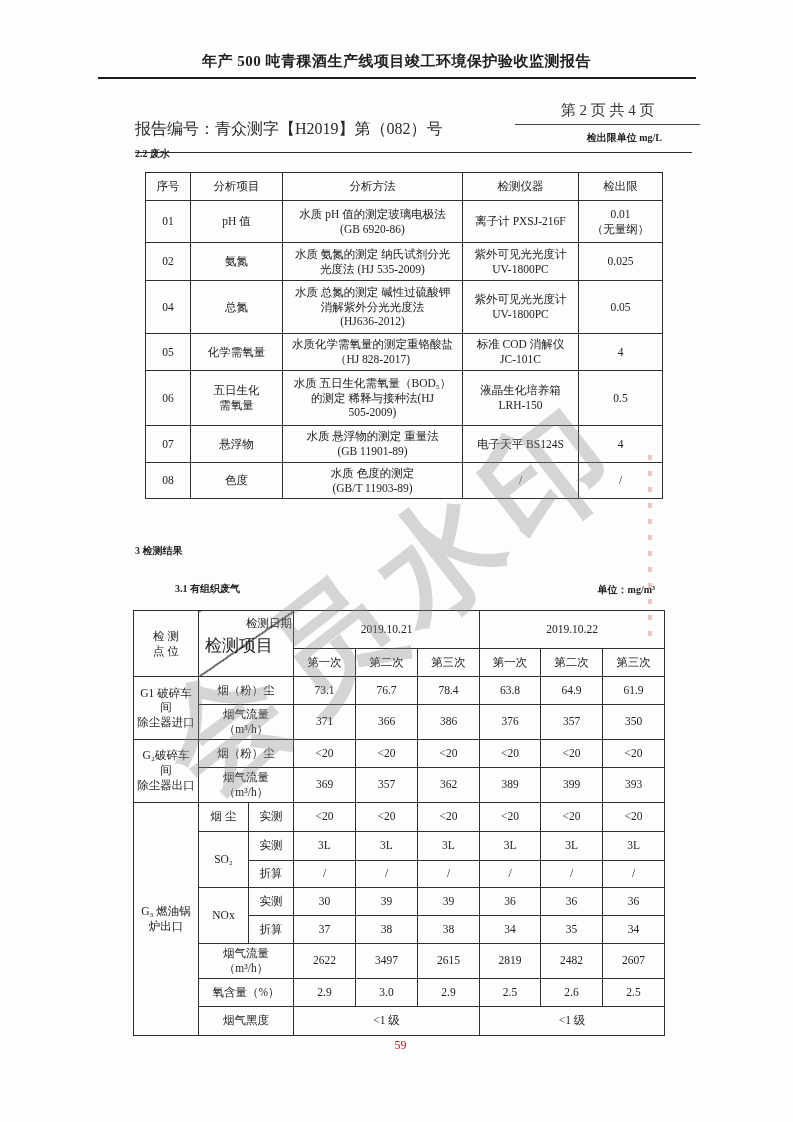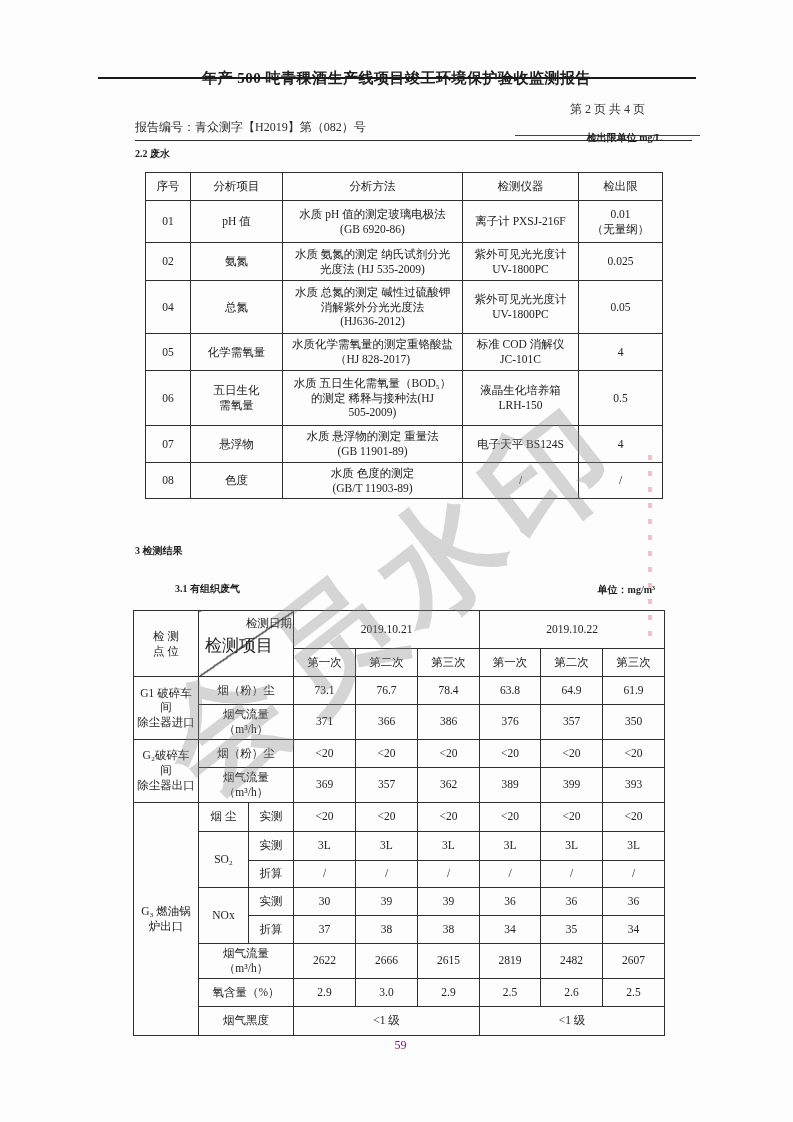--- a/index.html
+++ b/index.html
@@ -10,35 +10,34 @@
     margin: 0 auto;
     background: #fdfdfd;
     font-family: "Liberation Serif", serif;
     color: #1f1f1f;
     overflow: hidden;
   }
   .doc-title {
     position: absolute; top: 52px; left: 0; right: 0;
     text-align: center; font-size: 15px; font-weight: 600;
     letter-spacing: 0.5px;
-    margin-top: 17px;
   }
   .title-rule {
     position: absolute; top: 77px; left: 98px; width: 598px;
     border-top: 2px solid #1b1b1b;
   }
   .page-indicator {
     position: absolute; top: 101px; left: 515px; width: 185px;
-    text-align: center; font-size: 12px; color: #333;
-    border-bottom: 1px solid #444; padding-bottom: 17px;
+    text-align: center; font-size: 15px; color: #333;
+    border-bottom: 1px solid #444; padding-bottom: 4px;
   }
   .report-no {
     position: absolute; top: 119px; left: 135px; width: 557px;
-    font-size: 12px; color: #2a2a2a;
-    border-bottom: 1.5px solid #2b2b2b; padding-bottom: 4px;
+    font-size: 16px; color: #2a2a2a;
+    border-bottom: 1.5px solid #2b2b2b; padding-bottom: 12px;
   }
   .sec-heading { position: absolute; font-size: 10px; font-weight: 700; }
   .h-ww   { top: 147px; left: 135px; }
   .u-ww   { top: 131px; right: 131px; }
   .h-res  { top: 544px; left: 135px; }
   .h-gas  { top: 582px; left: 135px; margin-left: 40px; }
   .u-gas  { top: 583px; right: 138px; }
 
   table {
     border-collapse: collapse;
@@ -76,21 +75,21 @@
     pointer-events: none; z-index: 6;
   }
   .red-marks {
     position: absolute; left: 648px; top: 455px; width: 4px; height: 185px;
     background: repeating-linear-gradient(to bottom,
       rgba(205,70,70,0.45) 0 5px, transparent 5px 16px);
     opacity: 0.7; z-index: 4;
   }
   .footer-page {
     position: absolute; top: 1038px; left: 8px; right: 0;
-    text-align: center; font-size: 12px; color: #701a75;
+    text-align: center; font-size: 12px; color: #b91c1c;
   }
 </style>
 </head>
 <body>
 
 <div class="page">
 
   <div class="doc-title">年产 500 吨青稞酒生产线项目竣工环境保护验收监测报告</div>
   <div class="title-rule"></div>
 
@@ -307,21 +306,21 @@
       <td>37</td>
       <td>38</td>
       <td>38</td>
       <td>34</td>
       <td>35</td>
       <td>34</td>
     </tr>
     <tr style="height:28px">
       <td colspan="2">烟气流量（m³/h）</td>
       <td>2622</td>
-      <td>2666</td>
+      <td>3497</td>
       <td>2615</td>
       <td>2819</td>
       <td>2482</td>
       <td>2607</td>
     </tr>
     <tr style="height:28px">
       <td colspan="2">氧含量（%）</td>
       <td>2.9</td>
       <td>3.0</td>
       <td>2.9</td>

